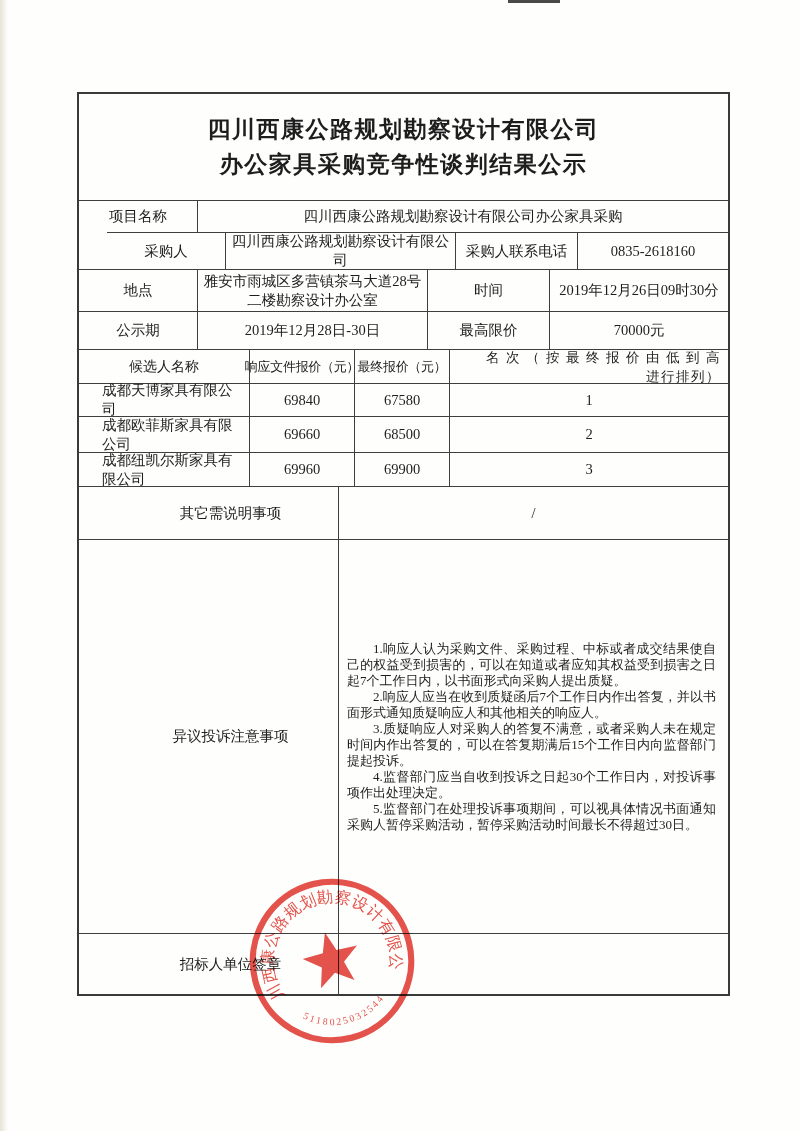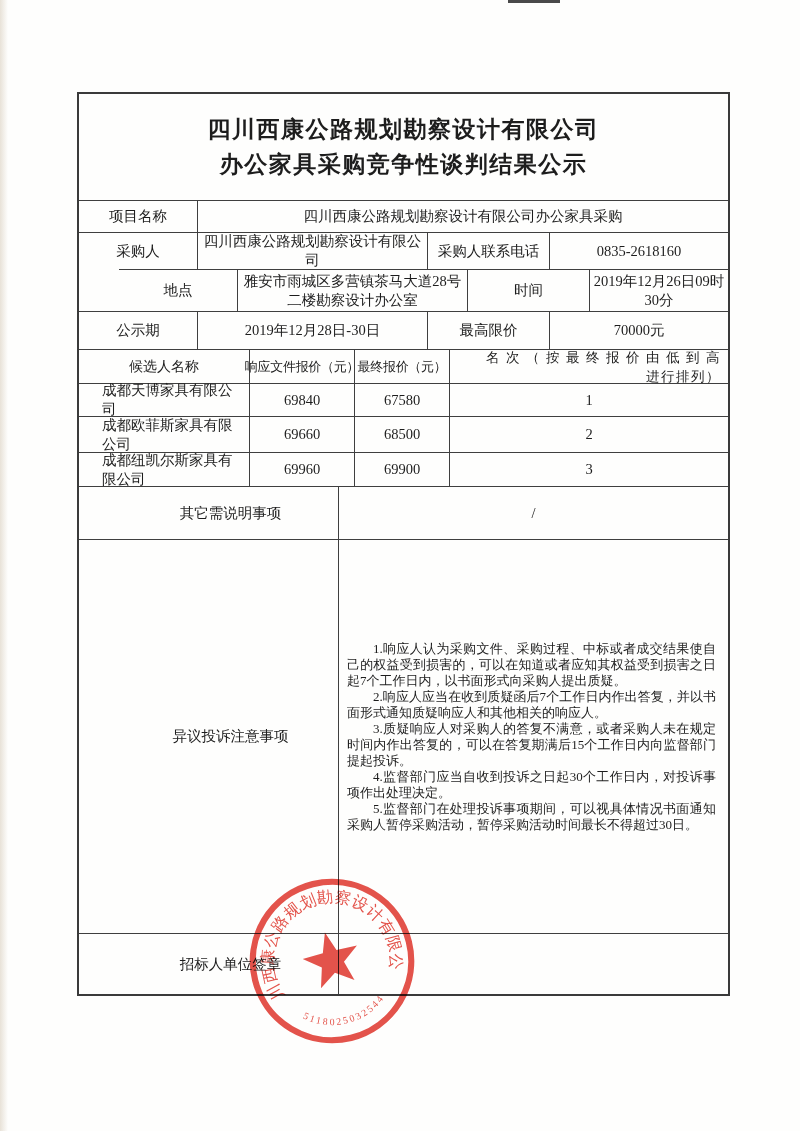--- a/index.html
+++ b/index.html
@@ -16,22 +16,22 @@
     border:2.5px solid #3a3a3a;box-sizing:border-box;}
   .row{display:flex;border-top:1.6px solid #3f3f3f;}
   .row:first-child{border-top:none;}
   .cell{box-sizing:border-box;border-left:1.6px solid #3f3f3f;
     display:flex;align-items:center;justify-content:center;
     text-align:center;padding:2px 4px;font-size:14.5px;line-height:19px;}
   .cell:first-child{border-left:none;}
 
   .r-title{height:106px;}
   .r-info1{height:31px;}
-  .r-info2{height:36px;}
-  .r-info3{height:41px;margin-left:40px;}
+  .r-info2{height:36px;margin-left:28px;}
+  .r-info3{height:41px;}
   .r-info4{height:37px;}
   .r-chead{height:33px;}
   .r-c1{height:32px;}
   .r-c2{height:35px;justify-content:center;}
   .r-c3{height:33px;}
   .r-other{height:52px;}
   .r-notice{height:393px;}
   .r-sign{height:60px;}
 
   .w-label{width:118px;flex:none;}

